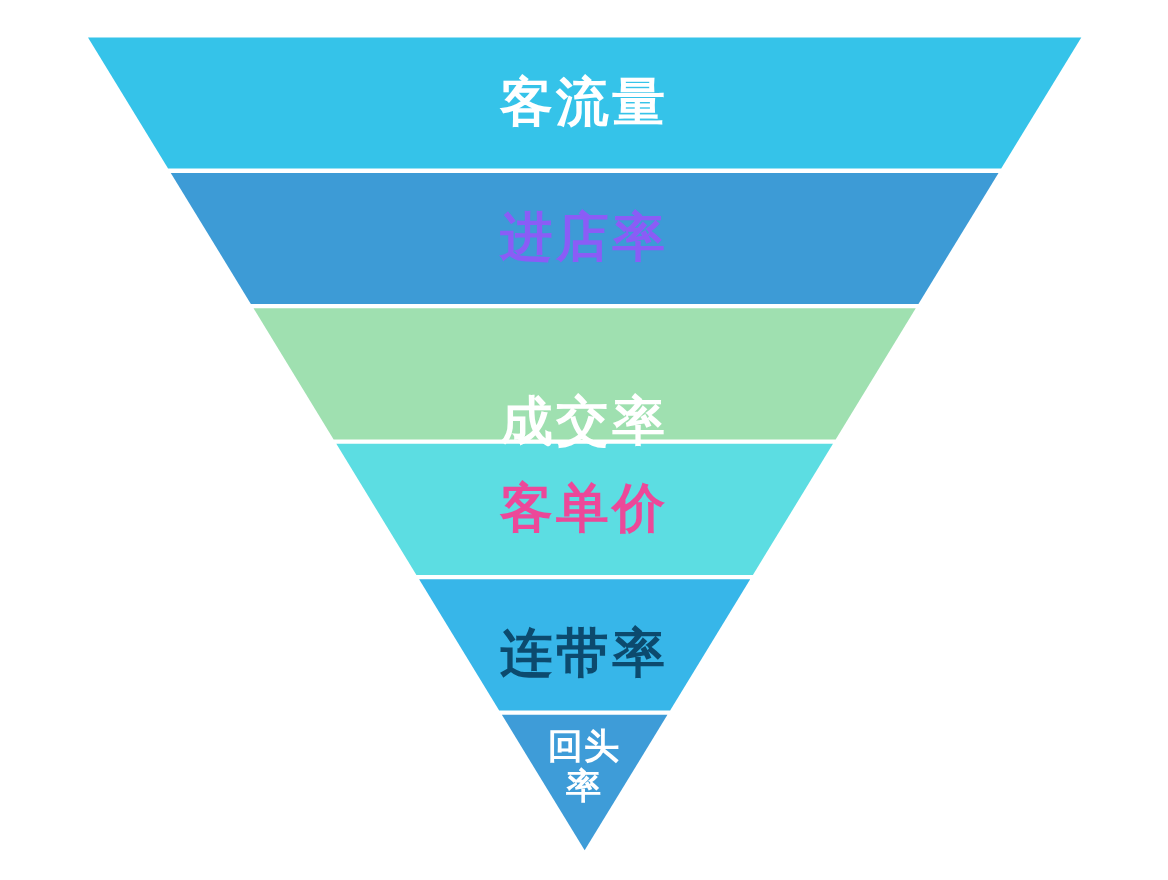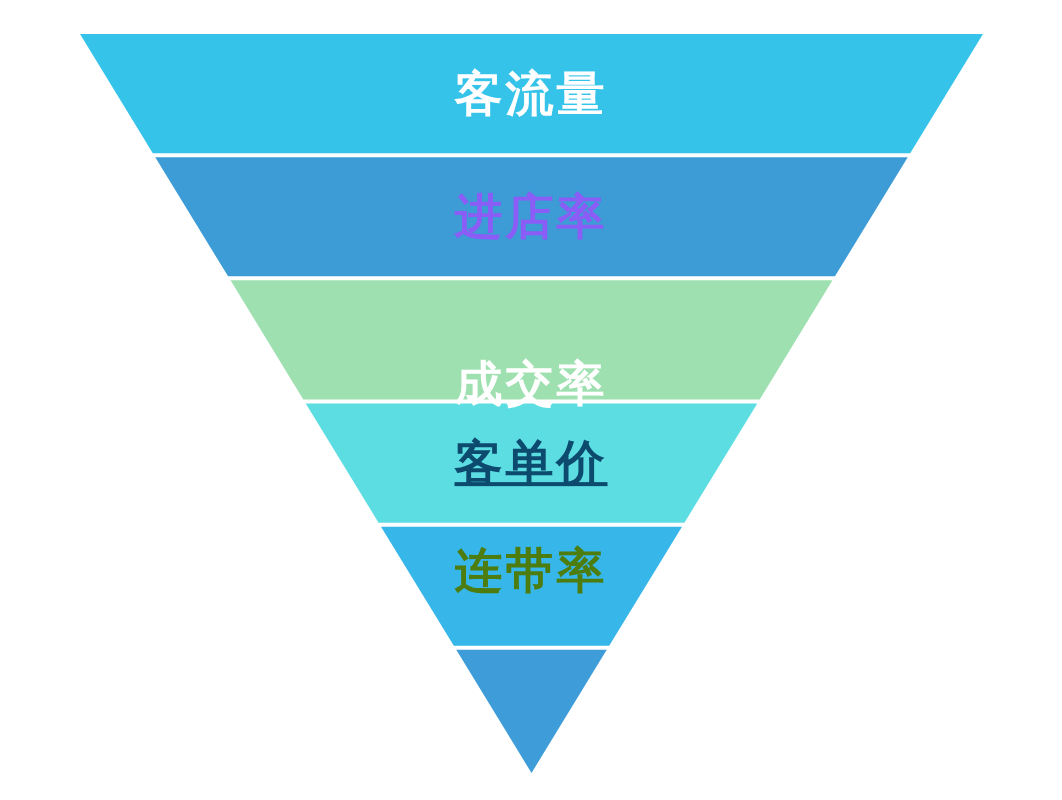--- a/index.html
+++ b/index.html
@@ -66,20 +66,24 @@
   <div class="labels-layer">
       <div class="stage-label" style="color: rgb(255, 255, 255); top: 93.5833px;">
         <div>客流量</div>
       </div>
       <div class="stage-label" style="color: #8b5cf6; top: 216.75px;">
         <div>进店率</div>
       </div>
       <div class="stage-label" style="color: rgb(255, 255, 255); top: 339.917px; margin-top: 44px;">
         <div>成交率</div>
       </div>
-      <div class="stage-label" style="color: #0c4a6e; top: 463.083px; text-decoration: underline;">
+      <div class="stage-label" style="color: #ec4899; top: 463.083px;">
         <div>客单价</div>
       </div>
-      <div class="stage-label" style="color: #4d7c0f; top: 571px;">
+      <div class="stage-label" style="color: #0c4a6e; top: 595px;">
         <div>连带率</div>
+      </div>
+      <div class="stage-label small" style="color: rgb(255, 255, 255); top: 696.637px;">
+        <div>回头</div>
+        <div>率</div>
       </div>
     </div>
 </div>
 
 </body></html>

